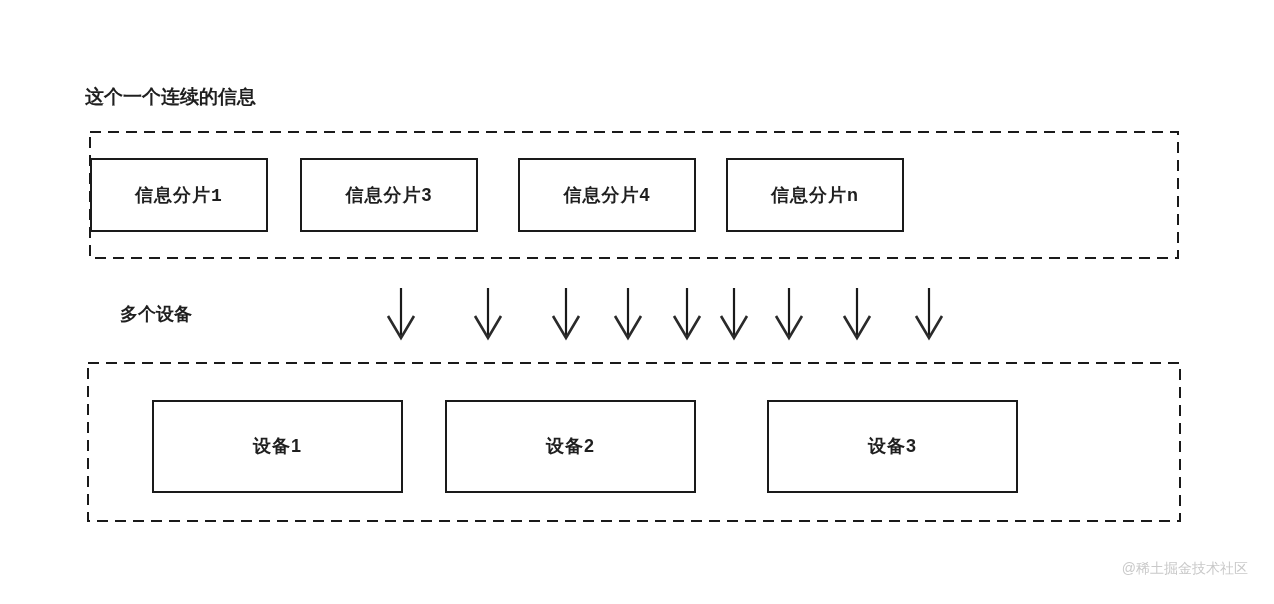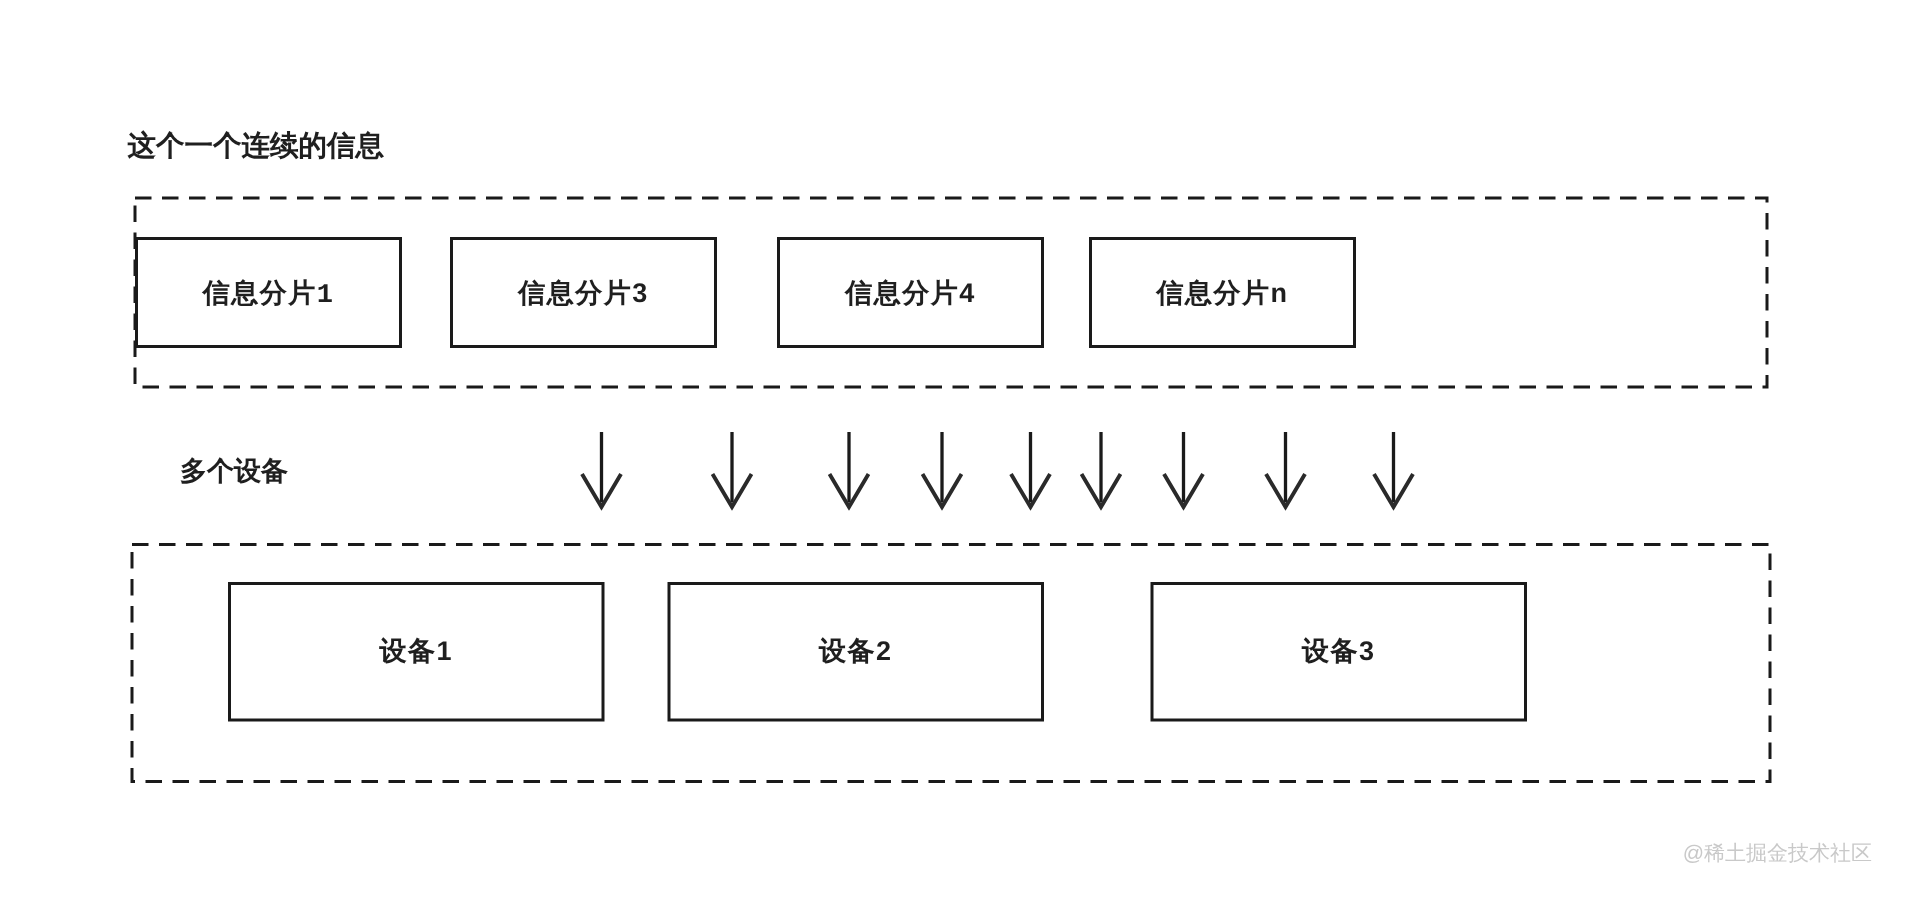--- a/index.html
+++ b/index.html
@@ -44,21 +44,21 @@
     font-size:18px;font-weight:600;
     letter-spacing:1px;
   }
   .frag-box:nth-of-type(1){font-family:Liberation Mono, monospace;}
   .frag-box:nth-of-type(2){margin-left:32px;}
   .frag-box:nth-of-type(3){margin-left:40px;justify-content:center;}
   .frag-box:nth-of-type(4){margin-left:30px;}
   .frag-box:nth-of-type(5){margin-left:31px;font-style:italic;}
   
   #device-row{
-    position:absolute;left:88px;top:355px;width:1092px;height:158px;
+    position:absolute;left:88px;top:367px;width:1092px;height:158px;
     display:flex;align-items:center;
   }
   .device-box{
     width:251px;height:93px;
     border:2px solid var(--line);
     box-sizing:border-box;
     display:flex;align-items:center;justify-content:center;
     background:var(--bg);
     color:var(--text);
     font-size:18px;font-weight:600;

